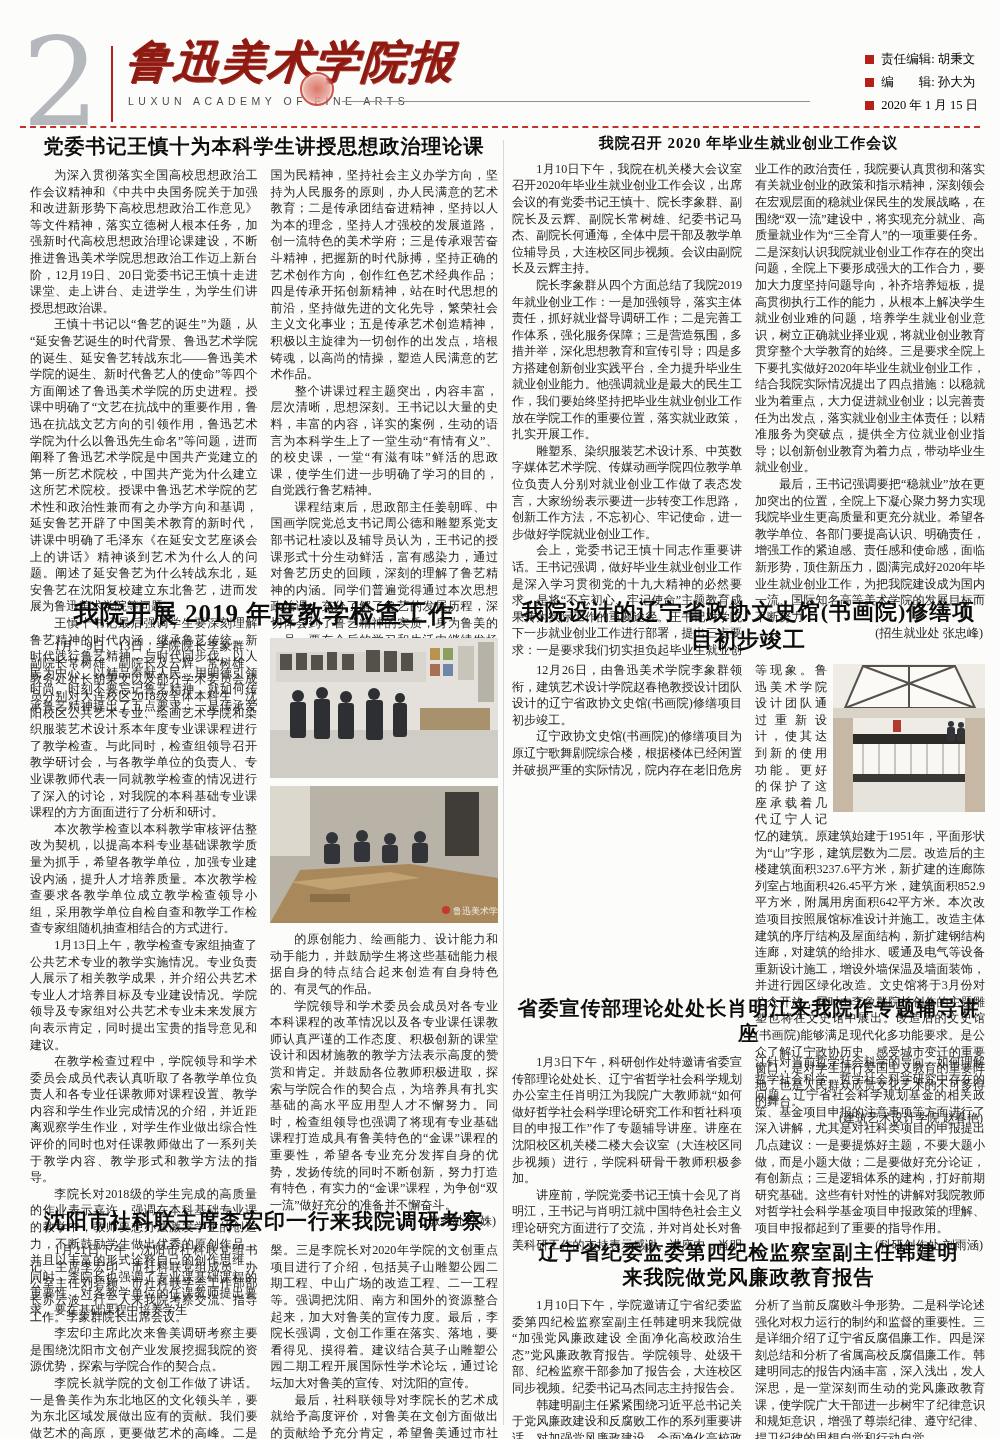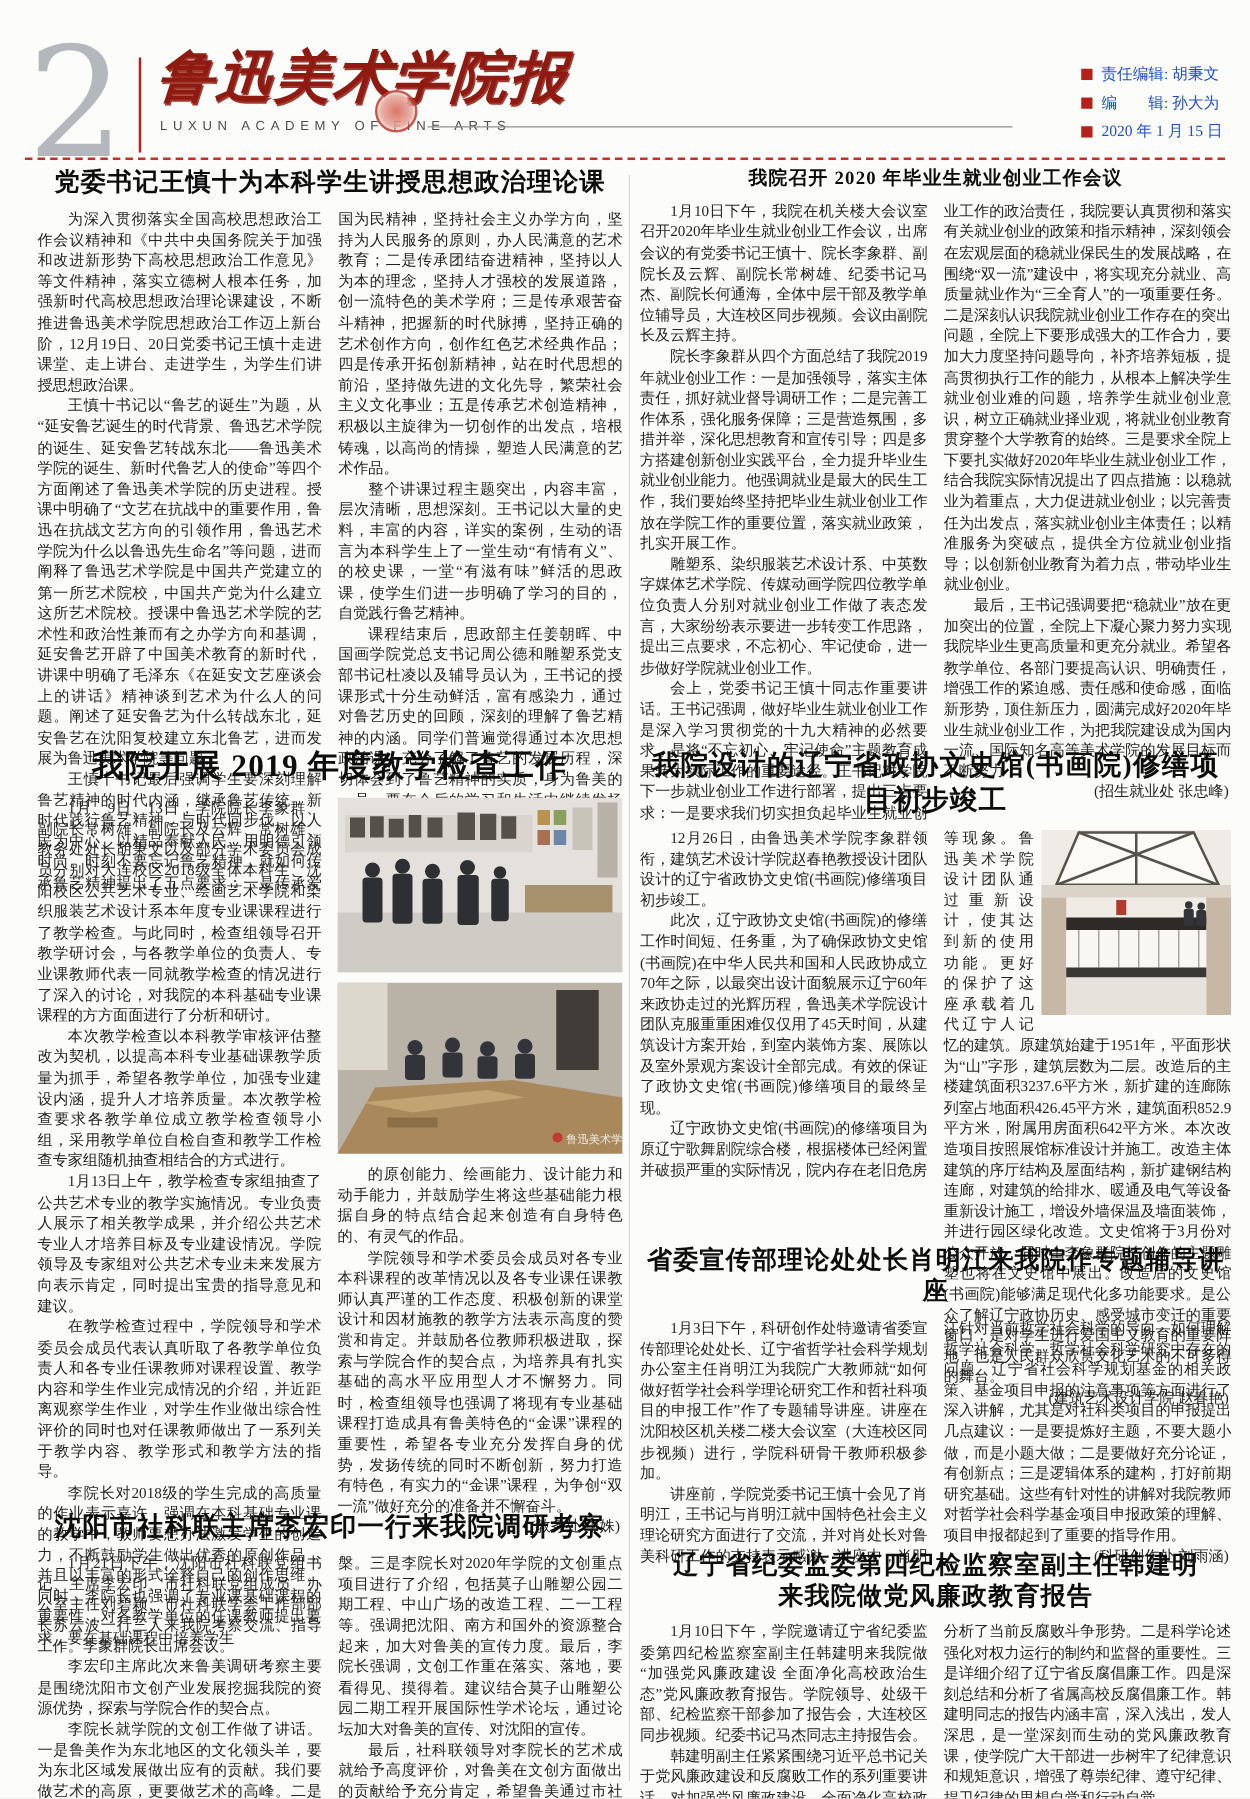--- a/index.html
+++ b/index.html
@@ -11,21 +11,21 @@
   .red-vline{position:absolute;left:111px;top:46px;width:2px;height:76px;background:#b5201a;}
   .masthead-cn{position:absolute;left:126px;top:40px;font-size:45px;line-height:1;
                color:#8f1a12;font-weight:700;font-style:italic;letter-spacing:2px;
                text-shadow:1px 1px 0 #a33a30;transform:skewX(-4deg);}
   .masthead-en{position:absolute;left:128px;top:95px;font-size:10.5px;letter-spacing:4.5px;
                color:#4c4c4c;font-family:"Liberation Sans",sans-serif;}
   .seal{position:absolute;left:300px;top:72px;width:30px;height:30px;border-radius:50%;
         border:2px solid #c23b2e;background:radial-gradient(circle at 50% 50%, #d6604f 0%, #e8a89e 60%, transparent 75%);
         opacity:.85;}
   .head-hline{position:absolute;left:342px;top:101px;width:468px;height:1px;background:#8f8f8f;}
-  .editors{position:absolute;right:22px;top:48px;font-size:12.5px;line-height:23px;color:#1d4ed8;}
+  .editors{position:absolute;right:22px;top:48px;font-size:12.5px;line-height:23px;color:#000000;}
   .editors .row{white-space:nowrap;text-align:left;}
   .sq{display:inline-block;width:9px;height:9px;background:#b5201a;margin-right:7px;vertical-align:-1px;}
   .dashed-rule{position:absolute;left:20px;right:20px;top:126px;border-top:2px dashed #c2322b;}
   
   .article{position:absolute;}
   .atitle{font-weight:700;text-align:center;color:#0d0d0d;margin:0;line-height:1.25;
           font-family:"Liberation Serif",serif;letter-spacing:1px;}
   .body{font-size:12.1px;line-height:16.6px;text-align:justify;color:#242424;}
   .body p{margin:0;text-indent:2em;}
   .cols2{column-count:2;column-gap:13px;}
@@ -65,21 +65,21 @@
       <p>课程结束后，思政部主任姜朝晖、中国画学院党总支书记周公德和雕塑系党支部书记杜凌以及辅导员认为，王书记的授课形式十分生动鲜活，富有感染力，通过对鲁艺历史的回顾，深刻的理解了鲁艺精神的内涵。同学们普遍觉得通过本次思想政治课，充分了解了鲁艺的发展历程，深切体会到了鲁艺精神的实质，身为鲁美的一员，要在今后的学习和生活中继续发扬鲁艺传统，弘扬鲁艺精神，创作更多优秀作品回馈社会。</p>
       <p class="byline">(党委宣传部 刘新)</p>
     </div>
   </section>
 
   <section class="article" style="left:512px;top:134px;width:473px;">
     <h2 class="atitle" style="font-size:15px;">我院召开 2020 年毕业生就业创业工作会议</h2>
     <div class="body cols2" style="margin-top:8px;">
       <p>1月10日下午，我院在机关楼大会议室召开2020年毕业生就业创业工作会议，出席会议的有党委书记王慎十、院长李象群、副院长及云辉、副院长常树雄、纪委书记马杰、副院长何通海，全体中层干部及教学单位辅导员，大连校区同步视频。会议由副院长及云辉主持。</p>
       <p>院长李象群从四个方面总结了我院2019年就业创业工作：一是加强领导，落实主体责任，抓好就业督导调研工作；二是完善工作体系，强化服务保障；三是营造氛围，多措并举，深化思想教育和宣传引导；四是多方搭建创新创业实践平台，全力提升毕业生就业创业能力。他强调就业是最大的民生工作，我们要始终坚持把毕业生就业创业工作放在学院工作的重要位置，落实就业政策，扎实开展工作。</p>
-      <p>雕塑系、染织服装艺术设计系、中英数字媒体艺术学院、传媒动画学院四位教学单位负责人分别对就业创业工作做了表态发言，大家纷纷表示要进一步转变工作思路，提出三点要求，不忘初心、牢记使命，进一步做好学院就业创业工作。</p>
+      <p>雕塑系、染织服装艺术设计系、中英数字媒体艺术学院、传媒动画学院四位教学单位负责人分别对就业创业工作做了表态发言，大家纷纷表示要进一步转变工作思路，创新工作方法，不忘初心、牢记使命，进一步做好学院就业创业工作。</p>
       <p>会上，党委书记王慎十同志作重要讲话。王书记强调，做好毕业生就业创业工作是深入学习贯彻党的十九大精神的必然要求，是将“不忘初心、牢记使命”主题教育成果转为实际工作的重要途径。王书记对学院下一步就业创业工作进行部署，提出三点要求：一是要求我们切实担负起毕业生就业创业工作的政治责任，我院要认真贯彻和落实有关就业创业的政策和指示精神，深刻领会在宏观层面的稳就业保民生的发展战略，在围绕“双一流”建设中，将实现充分就业、高质量就业作为“三全育人”的一项重要任务。二是深刻认识我院就业创业工作存在的突出问题，全院上下要形成强大的工作合力，要加大力度坚持问题导向，补齐培养短板，提高贯彻执行工作的能力，从根本上解决学生就业创业难的问题，培养学生就业创业意识，树立正确就业择业观，将就业创业教育贯穿整个大学教育的始终。三是要求全院上下要扎实做好2020年毕业生就业创业工作，结合我院实际情况提出了四点措施：以稳就业为着重点，大力促进就业创业；以完善责任为出发点，落实就业创业主体责任；以精准服务为突破点，提供全方位就业创业指导；以创新创业教育为着力点，带动毕业生就业创业。</p>
       <p>最后，王书记强调要把“稳就业”放在更加突出的位置，全院上下凝心聚力努力实现我院毕业生更高质量和更充分就业。希望各教学单位、各部门要提高认识、明确责任，增强工作的紧迫感、责任感和使命感，面临新形势，顶住新压力，圆满完成好2020年毕业生就业创业工作，为把我院建设成为国内一流、国际知名高等美术学院的发展目标而不断努力！</p>
       <p class="byline">(招生就业处 张忠峰)</p>
     </div>
   </section>
 
   <section class="article" style="left:30px;top:598px;width:468px;">
     <h2 class="atitle" style="font-size:25px;">我院开展 2019 年度教学检查工作</h2>
     <div class="flexrow" style="margin-top:9px;">
       <div class="body" style="width:227px;">
@@ -170,21 +170,20 @@
       <p>最后，社科联领导对李院长的艺术成就给予高度评价，对鲁美在文创方面做出的贡献给予充分肯定，希望鲁美通过市社科联在校府之间、校企之间建立起良好的合作与互动关系。</p>
 
     </div>
   </section>
 
   <section class="article" style="left:512px;top:598px;width:473px;">
     <h2 class="atitle" style="font-size:22px;">我院设计的辽宁省政协文史馆(书画院)修缮项目初步竣工</h2>
     <div class="flexrow" style="margin-top:9px;">
       <div class="body" style="width:230px;">
         <p>12月26日，由鲁迅美术学院李象群领衔，建筑艺术设计学院赵春艳教授设计团队设计的辽宁省政协文史馆(书画院)修缮项目初步竣工。</p>
-        <p>此次，辽宁政协文史馆(书画院)的修缮工作时间短、任务重，为了确保政协文史馆(书画院)在中华人民共和国和人民政协成立70年之际，以最突出设计面貌展示辽宁60年来政协走过的光辉历程，鲁迅美术学院设计团队克服重重困难仅仅用了45天时间，从建筑设计方案开始，到室内装饰方案、展陈以及室外景观方案设计全部完成。有效的保证了政协文史馆(书画院)修缮项目的最终呈现。</p>
         <p>辽宁政协文史馆(书画院)的修缮项目为原辽宁歌舞剧院综合楼，根据楼体已经闲置并破损严重的实际情况，院内存在老旧危房</p>
       </div>
       <div class="body" style="width:230px;margin-left:13px;">
         <svg class="photo" style="float:right;margin:2px 0 4px 6px;" width="152" height="148" viewBox="0 0 152 148">
           <rect width="152" height="148" fill="#efece5"></rect>
           <polygon points="30,2 122,2 142,44 12,44" fill="#fbfaf7" stroke="#55524c" stroke-width="2"></polygon>
           <path d="M30,2 L142,44 M122,2 L12,44 M76,2 L76,44 M12,44 L142,44" stroke="#55524c" stroke-width="2" fill="none"></path>
           <rect x="0" y="44" width="152" height="10" fill="#d9d3c8"></rect>
           <rect x="0" y="54" width="20" height="94" fill="#c6b8a4"></rect>
           <rect x="132" y="54" width="20" height="94" fill="#c6b8a4"></rect>

